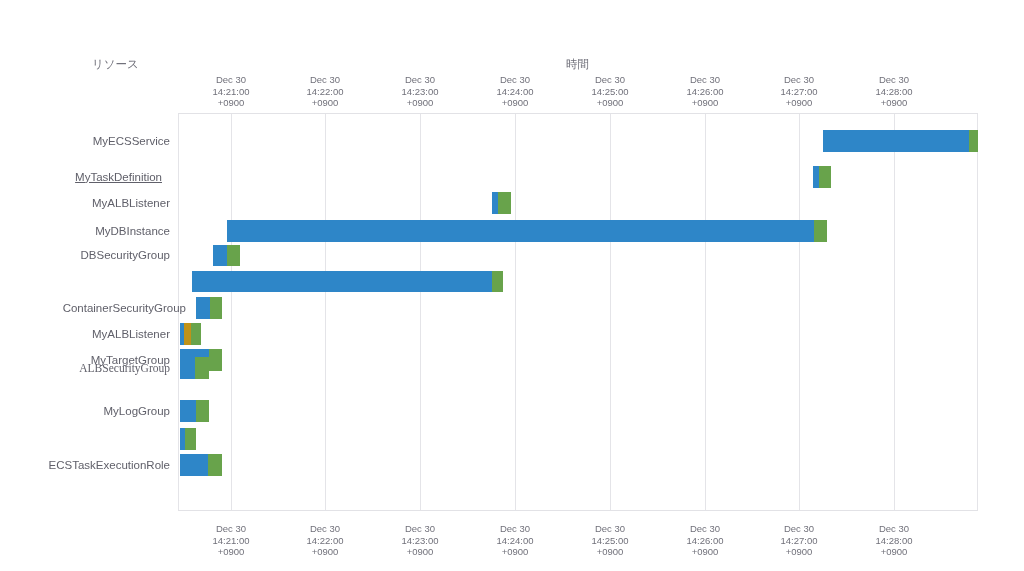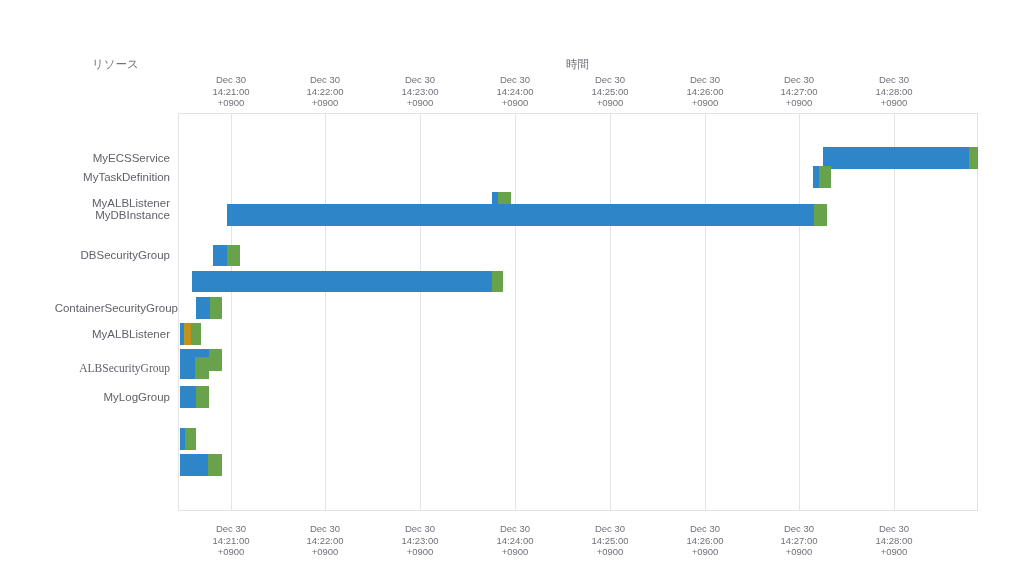--- a/index.html
+++ b/index.html
@@ -134,79 +134,81 @@
         <div class="gridline" style="left: 242px; background: rgb(228, 228, 232);"></div>
         <div class="gridline" style="left: 337px; background: rgb(228, 228, 232);"></div>
         <div class="gridline" style="left: 432px; background: rgb(228, 228, 232);"></div>
         <div class="gridline" style="left: 527px; background: rgb(228, 228, 232);"></div>
         <div class="gridline" style="left: 621px; background: rgb(228, 228, 232);"></div>
         <div class="gridline" style="left: 716px; background: rgb(228, 228, 232);"></div>
       </div>
   </div>
 
   <div id="rows">
-      <div class="row" style="top: 97px;">
+      <div class="row" style="top: 80px;">
         <div class="ylabel" style="left: 8px; width: 162px;">MyECSService</div>
         <div class="bar-wrap" title="MyECSService — 進行中" style="left: 823px; width: 146px; background: rgb(46, 134, 200);"></div>
         <div class="bar-wrap" title="MyECSService — 完了" style="left: 969px; width: 9px; background: rgb(104, 163, 75);"></div>
       </div>
       <div class="row" style="top: 115.7px;">
-        <div class="ylabel" style="left: 8px; width: 162px;">MyTaskDefinition</div>
+        <div class="ylabel" style="left: 0; width: 162px; text-decoration: underline;">MyTaskDefinition</div>
         <div class="bar-wrap" title="MyTaskDefinition — 進行中" style="left: 813px; width: 6px; background: rgb(46, 134, 200);"></div>
         <div class="bar-wrap" title="MyTaskDefinition — 完了" style="left: 819px; width: 12px; background: rgb(104, 163, 75);"></div>
       </div>
       <div class="row" style="top: 141.9px;">
         <div class="ylabel" style="left: 8px; width: 162px;">MyALBListener</div>
         <div class="bar-wrap" title="MyALBListener — 進行中" style="left: 492px; width: 6px; background: rgb(46, 134, 200);"></div>
         <div class="bar-wrap" title="MyALBListener — 完了" style="left: 498px; width: 13px; background: rgb(104, 163, 75);"></div>
       </div>
-      <div class="row" style="top: 154px;">
+      <div class="row" style="top: 170px;">
         <div class="ylabel" style="left: 8px; width: 162px;">MyDBInstance</div>
         <div class="bar-wrap" title="MyDBInstance — 進行中" style="left: 227px; width: 587px; background: rgb(46, 134, 200);"></div>
         <div class="bar-wrap" title="MyDBInstance — 完了" style="left: 814px; width: 13px; background: rgb(104, 163, 75);"></div>
       </div>
       <div class="row" style="top: 194.3px; text-decoration: underline;">
         <div class="ylabel" style="left: 8px; width: 162px;">DBSecurityGroup</div>
         <div class="bar-wrap" title="DBSecurityGroup — 進行中" style="left: 213px; width: 14px; background: rgb(46, 134, 200);"></div>
         <div class="bar-wrap" title="DBSecurityGroup — 完了" style="left: 227px; width: 13px; background: rgb(104, 163, 75);"></div>
       </div>
       <div class="row" style="top: 220.5px;">
         <div class="bar-wrap" title="MyALB — 進行中" style="left: 192px; width: 300px; background: rgb(46, 134, 200);"></div>
         <div class="bar-wrap" title="MyALB — 完了" style="left: 492px; width: 11px; background: rgb(104, 163, 75);"></div>
       </div>
       <div class="row" style="top: 246.7px;">
-        <div class="ylabel" style="left: 16px; width: 162px;">ContainerSecurityGroup</div>
+        <div class="ylabel" style="left: 24px; width: 162px;">ContainerSecurityGroup</div>
         <div class="bar-wrap" title="ContainerSecurityGroup — 進行中" style="left: 196px; width: 14px; background: rgb(46, 134, 200);"></div>
         <div class="bar-wrap" title="ContainerSecurityGroup — 完了" style="left: 210px; width: 12px; background: rgb(104, 163, 75);"></div>
       </div>
       <div class="row" style="top: 272.9px;">
         <div class="ylabel" style="left: 8px; width: 162px;">MyALBListener</div>
         <div class="bar-wrap" title="MyECSCluster — 進行中" style="left: 180px; width: 4px; background: rgb(46, 134, 200);"></div>
         <div class="bar-wrap" title="MyECSCluster — 一貫性チェック" style="left: 184px; width: 7px; background: rgb(191, 146, 25);"></div>
         <div class="bar-wrap" title="MyECSCluster — 完了" style="left: 191px; width: 10px; background: rgb(104, 163, 75);"></div>
       </div>
       <div class="row" style="top: 299.1px;">
+        <div class="ylabel" style="left: 8px; width: 162px;">MyTargetGroup</div>
         <div class="bar-wrap" title="MyTargetGroup — 進行中" style="left: 180px; width: 29px; background: rgb(46, 134, 200);"></div>
         <div class="bar-wrap" title="MyTargetGroup — 完了" style="left: 209px; width: 13px; background: rgb(104, 163, 75);"></div>
       </div>
       <div class="row" style="top: 307px; font-family: Liberation Serif, serif;">
         <div class="ylabel" style="left: 8px; width: 162px;">ALBSecurityGroup</div>
         <div class="bar-wrap" title="ALBSecurityGroup — 進行中" style="left: 180px; width: 15px; background: rgb(46, 134, 200);"></div>
         <div class="bar-wrap" title="ALBSecurityGroup — 完了" style="left: 195px; width: 14px; background: rgb(104, 163, 75);"></div>
       </div>
-      <div class="row" style="top: 336px; padding-left: 38px;">
+      <div class="row" style="top: 350px; padding-left: 38px;">
         <div class="ylabel" style="left: 8px; width: 162px;">MyLogGroup</div>
         <div class="bar-wrap" title="MyLogGroup — 進行中" style="left: 180px; width: 16px; background: rgb(46, 134, 200);"></div>
         <div class="bar-wrap" title="MyLogGroup — 完了" style="left: 196px; width: 13px; background: rgb(104, 163, 75);"></div>
       </div>
       <div class="row" style="top: 377.7px;">
         <div class="bar-wrap" title="MyDBSubnetGroup — 進行中" style="left: 180px; width: 5px; background: rgb(46, 134, 200);"></div>
         <div class="bar-wrap" title="MyDBSubnetGroup — 完了" style="left: 185px; width: 11px; background: rgb(104, 163, 75);"></div>
       </div>
       <div class="row" style="top: 403.9px;">
+        <div class="ylabel" style="left: 8px; width: 162px;">ECSTaskExecutionRole</div>
         <div class="bar-wrap" title="ECSTaskExecutionRole — 進行中" style="left: 180px; width: 28px; background: rgb(46, 134, 200);"></div>
         <div class="bar-wrap" title="ECSTaskExecutionRole — 完了" style="left: 208px; width: 14px; background: rgb(104, 163, 75);"></div>
       </div>
     </div>
 
   <div id="bottom-ticks">
       <div class="tick" style="left: 186px; top: 475px;">Dec 30
 14:21:00
 +0900</div>
       <div class="tick" style="left: 280px; top: 475px;">Dec 30

